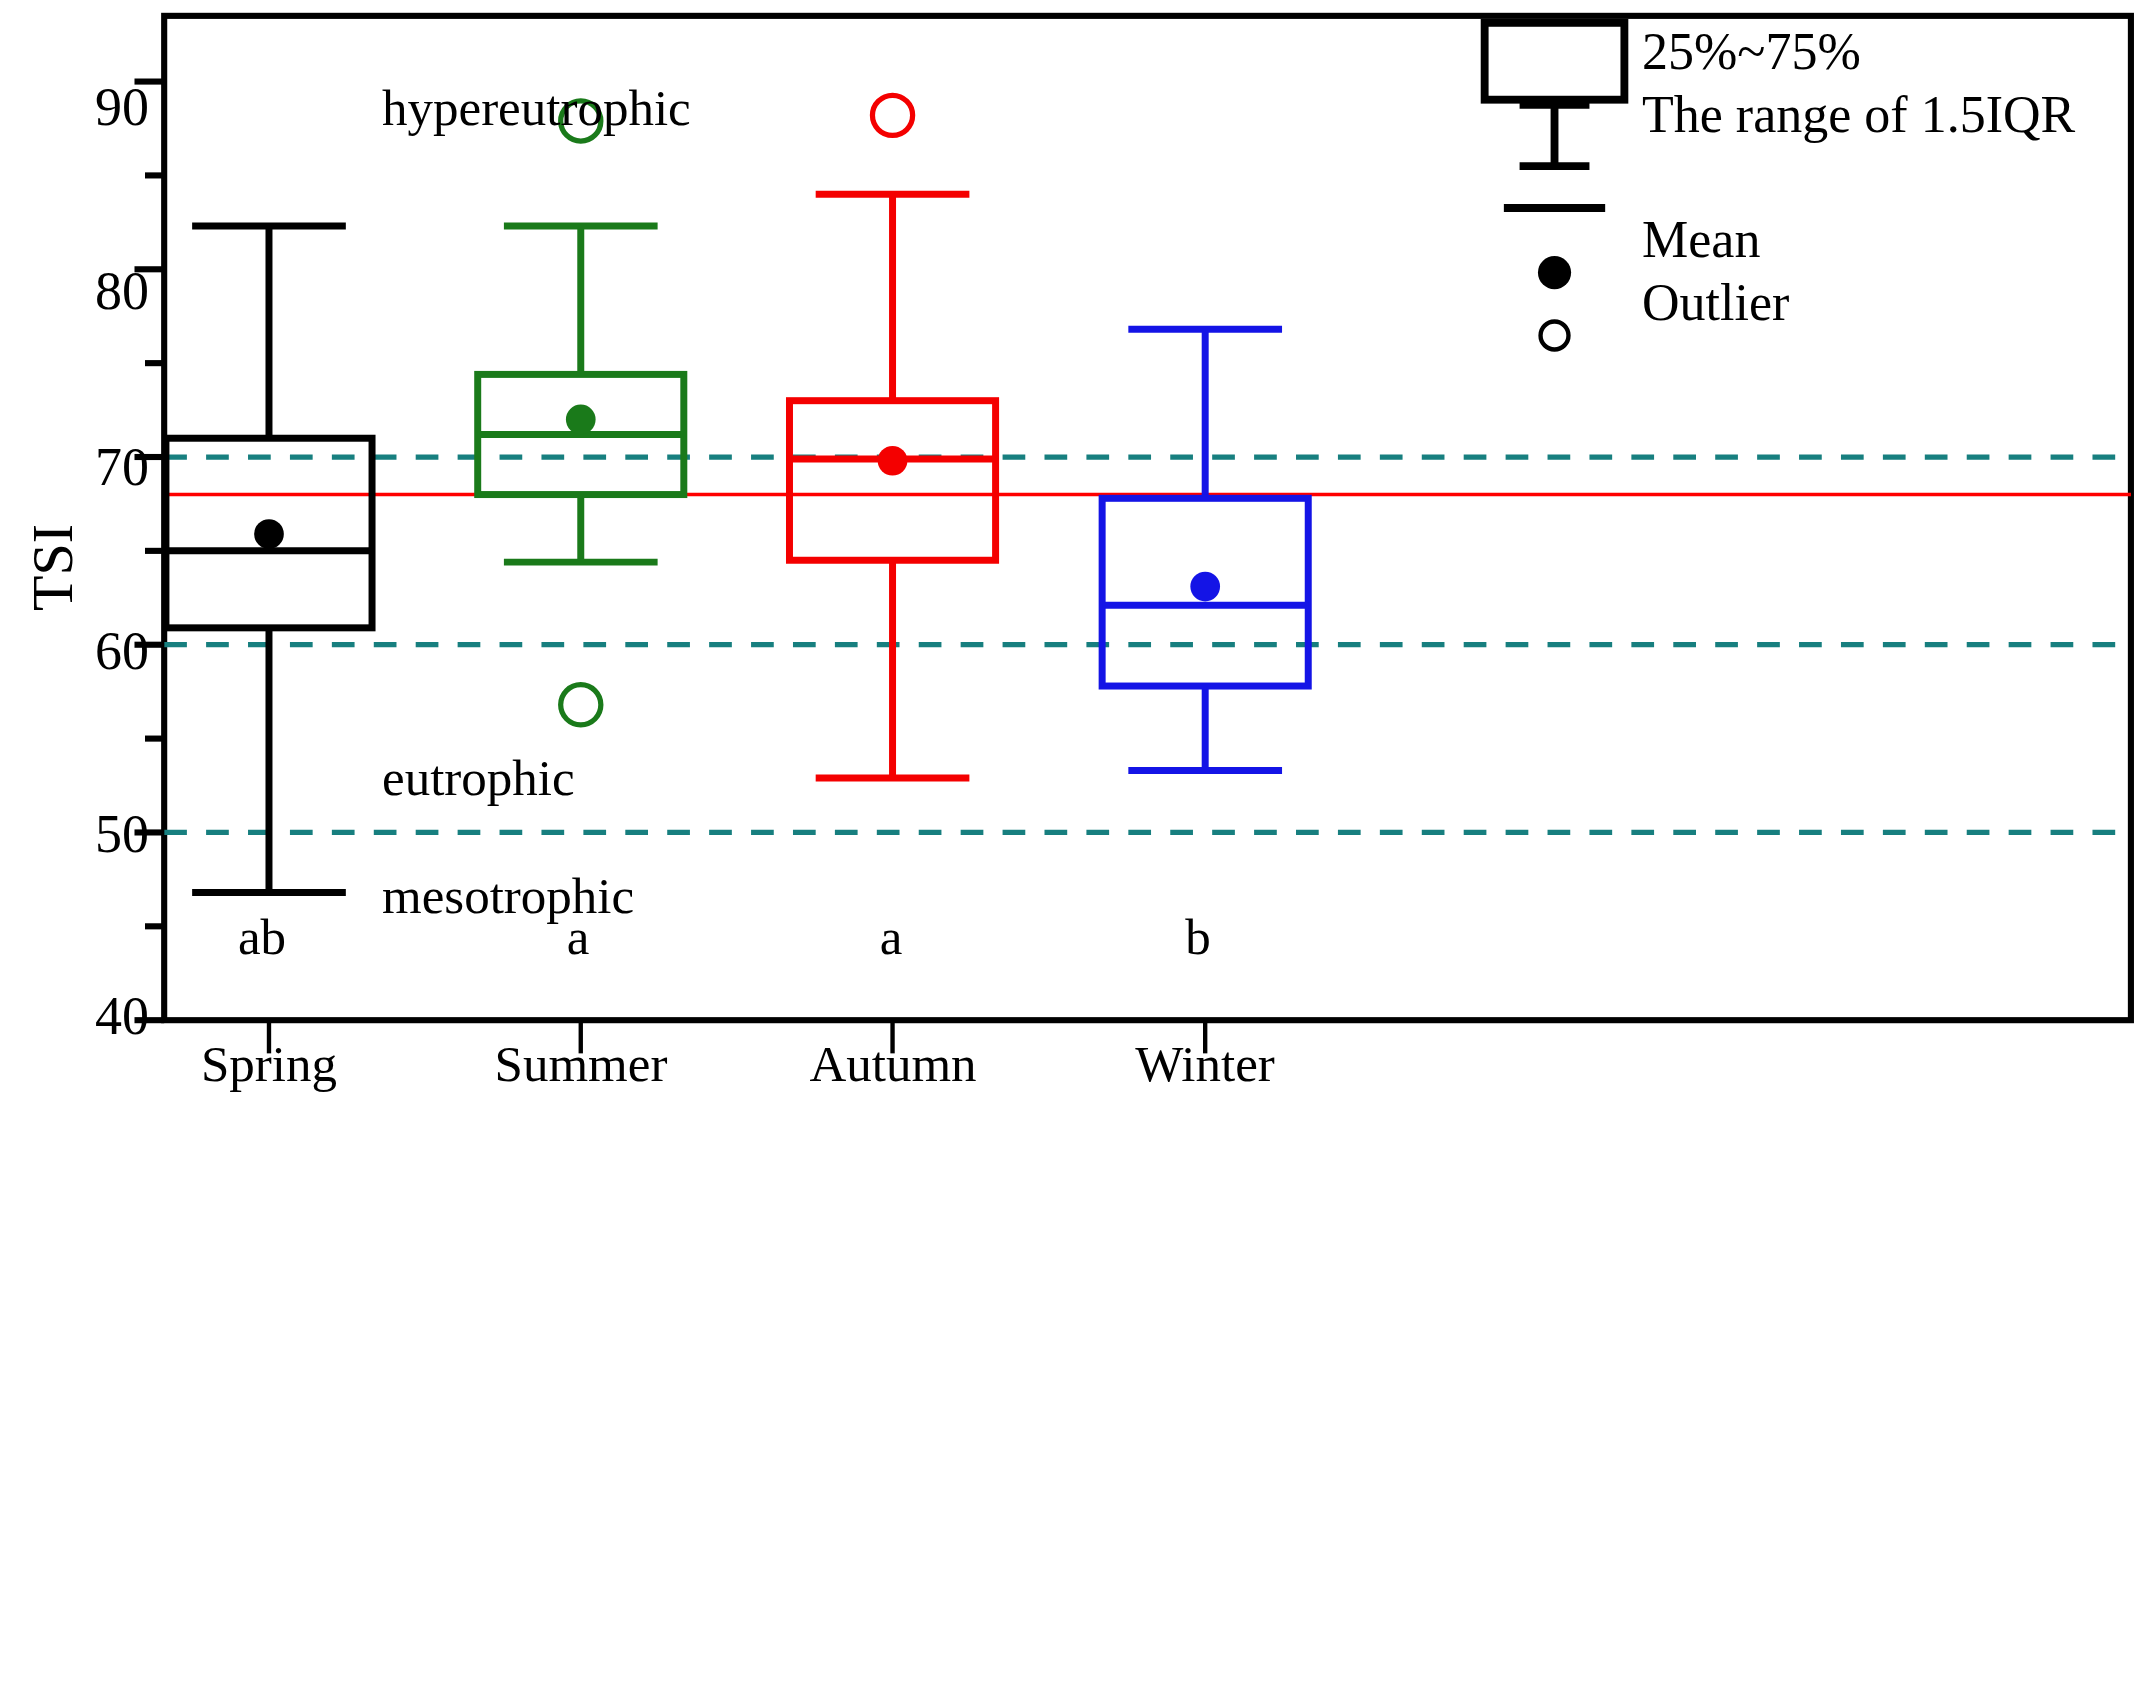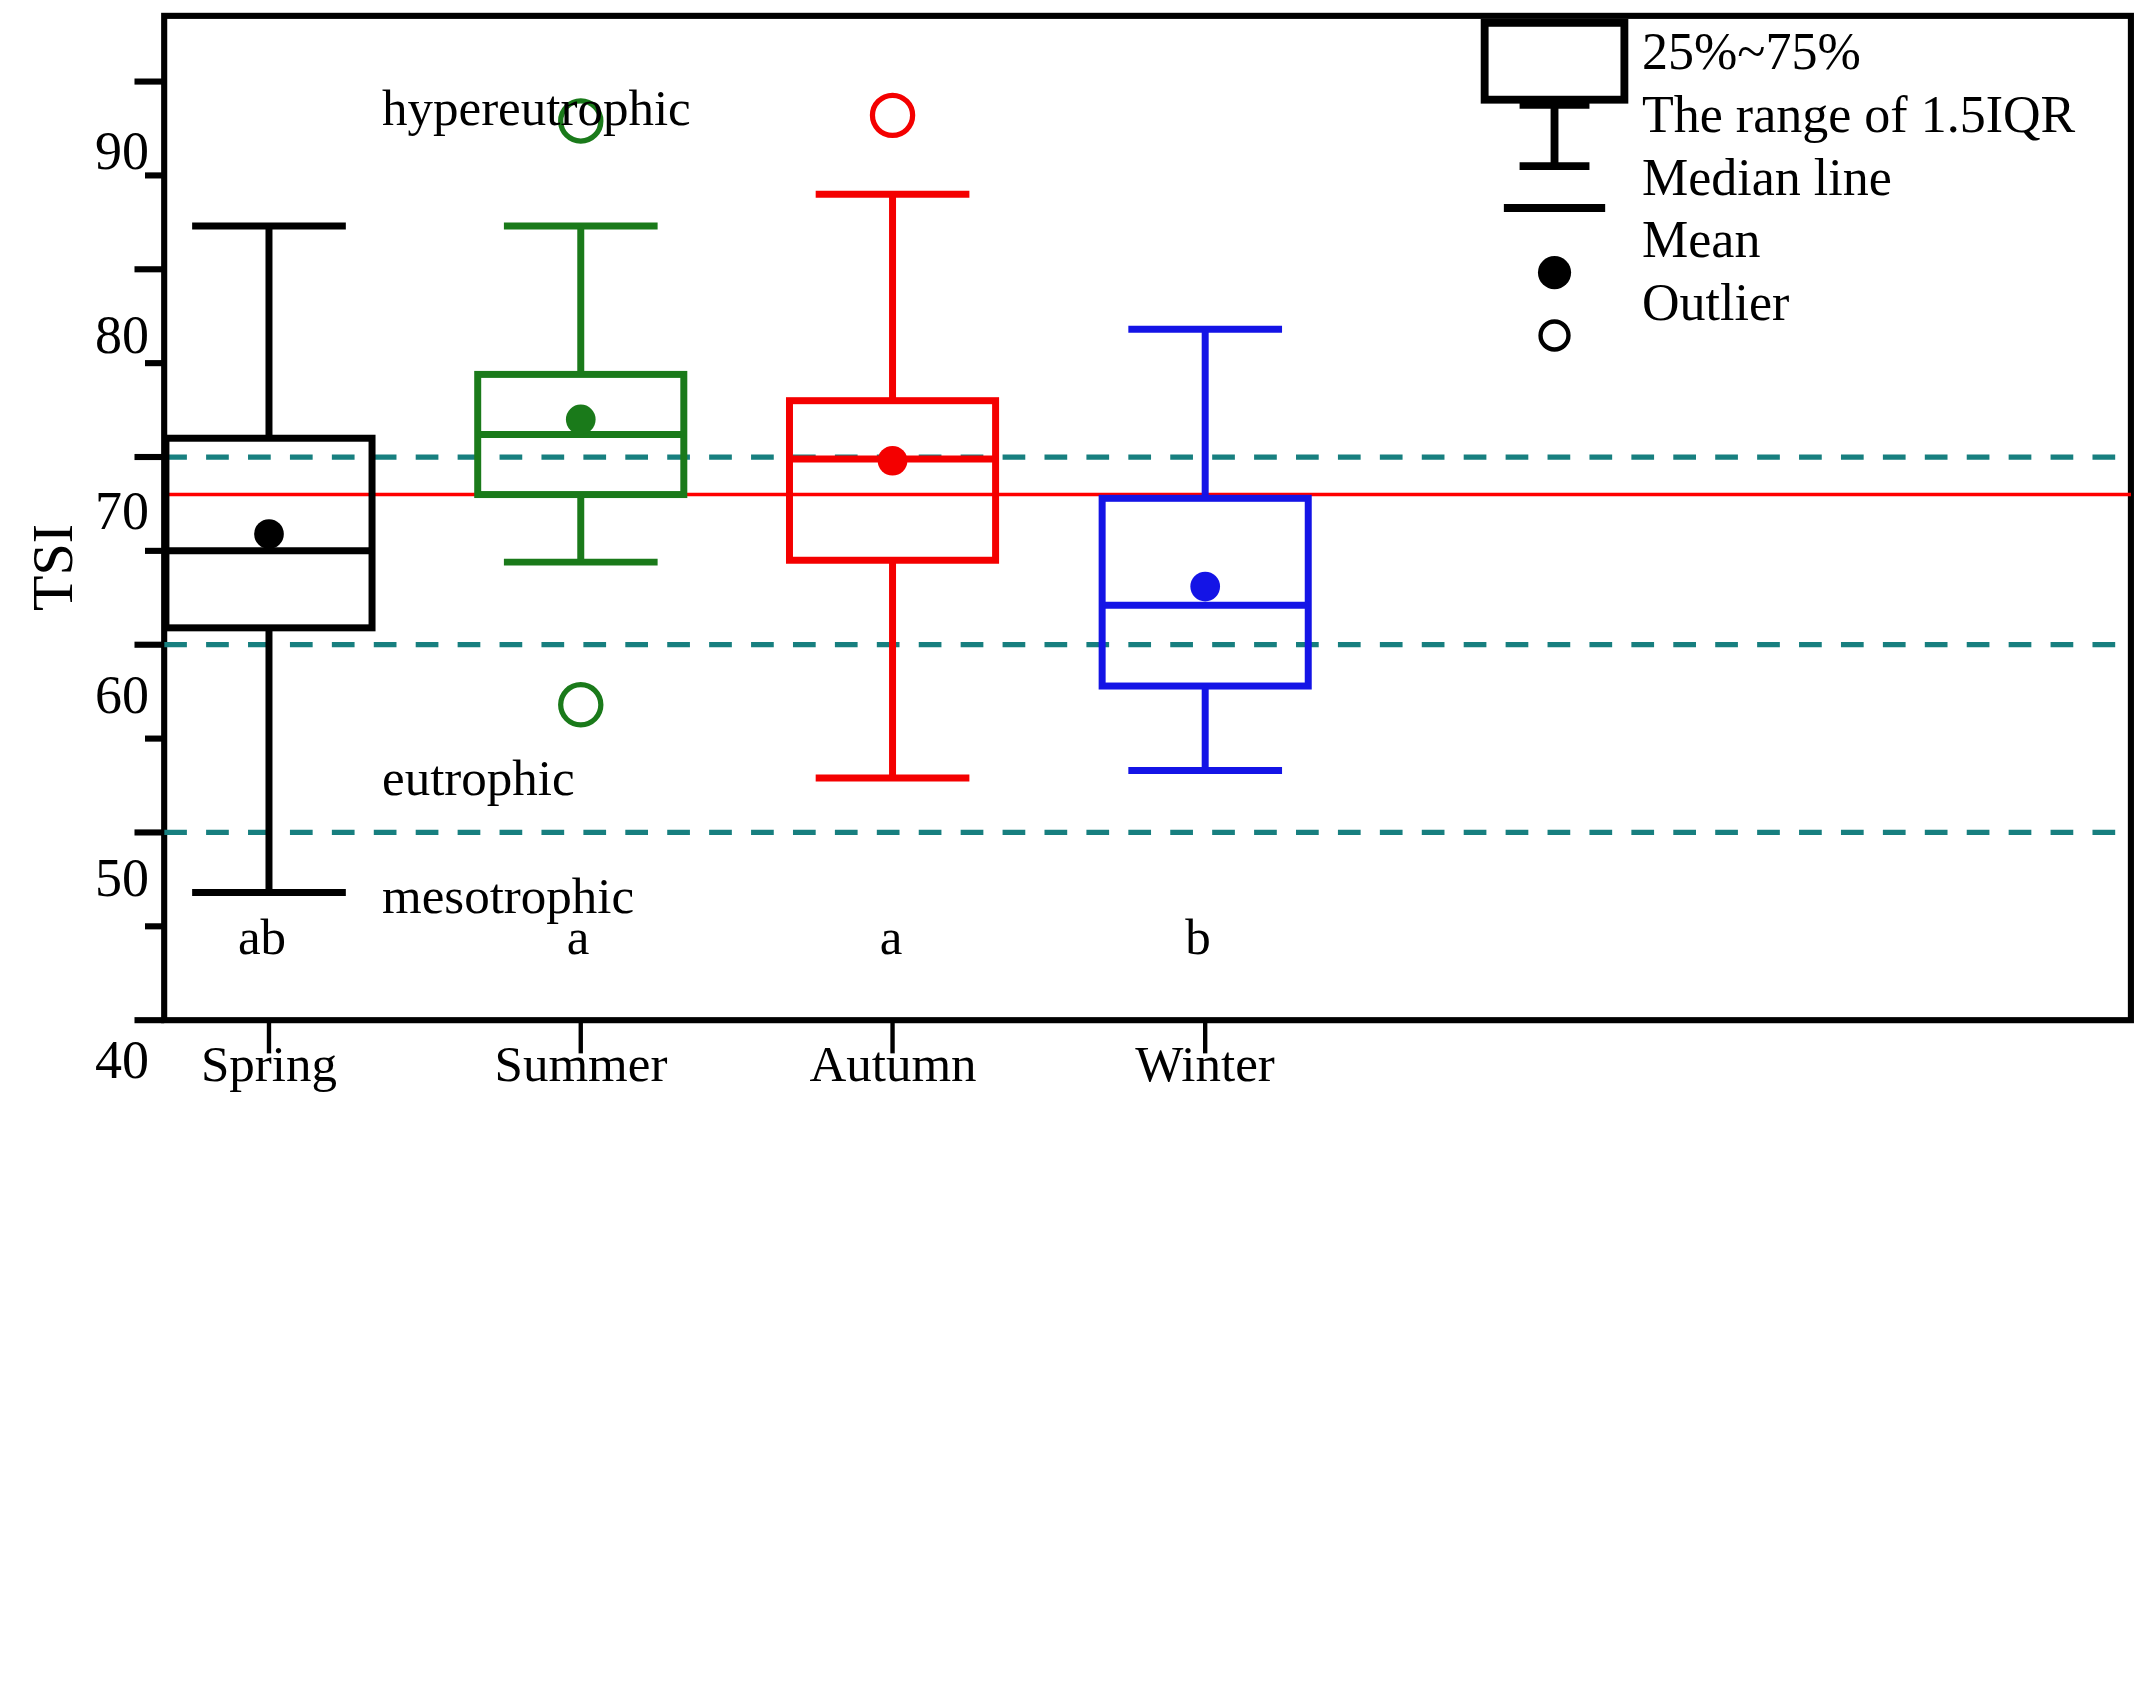--- a/index.html
+++ b/index.html
@@ -30,21 +30,20 @@
   .txt {
     position: absolute;
     white-space: pre;
     color: #000000;
     font-family: "Liberation Serif", "DejaVu Serif", serif;
   }
   .ytick-label {
     font-size: 54px;
     text-align: right;
     transform: translateY(-50%);
-    margin-top: 44px;
   }
   .xtick-label {
     font-size: 51px;
     text-align: center;
     transform: translateX(-50%);
   }
   .axis-title {
     font-size: 58px;
     transform: rotate(-90deg);
     transform-origin: left top;
@@ -163,18 +162,17 @@
   <div class="txt group-letter" style="left:578px; top:908px;">a</div>
   <div class="txt group-letter" style="left:891px; top:908px;">a</div>
   <div class="txt group-letter" style="left:1198px; top:908px;">b</div>
 
   <div class="txt trophic-label" style="left:382px; top:79px;">hypereutrophic</div>
   <div class="txt trophic-label" style="left:382px; top:749px;">eutrophic</div>
   <div class="txt trophic-label" style="left:382px; top:867px;">mesotrophic</div>
 
   <div class="txt legend-label" style="left:1642px; top:22px;font-family:Liberation Serif, serif;">25%~75%</div>
   <div class="txt legend-label" style="left:1642px; top:85px;">The range of 1.5IQR</div>
-  <div class="txt legend-label" style="left:1642px; top:148px;">Median line</div>
   <div class="txt legend-label" style="left:1642px; top:210px;">Mean</div>
   <div class="txt legend-label" style="left:1642px; top:273px;">Outlier</div>
 
 </div>
 
 
 </body></html>

